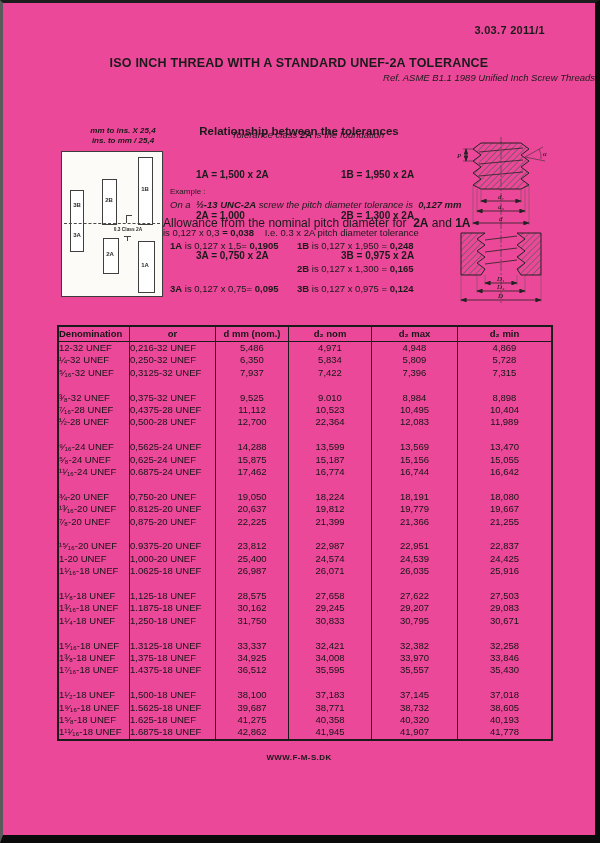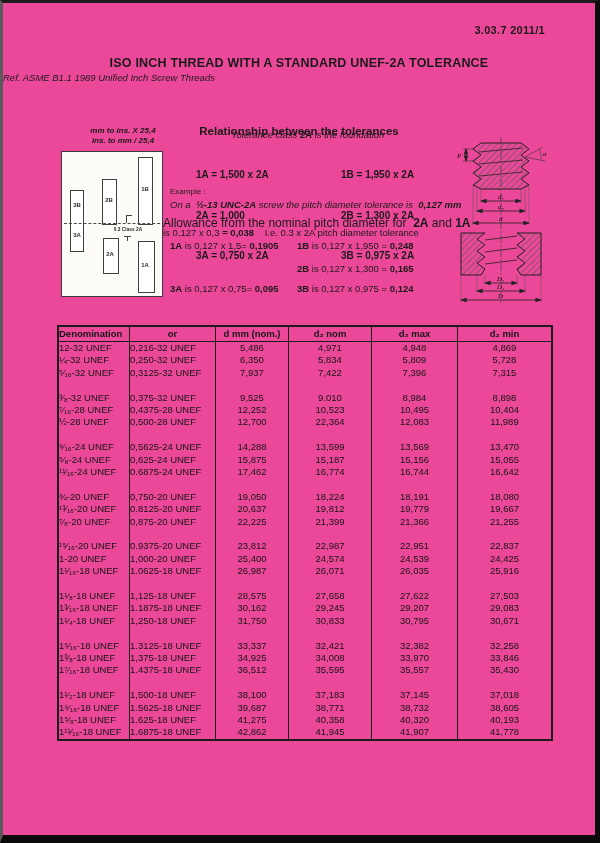--- a/index.html
+++ b/index.html
@@ -6,21 +6,21 @@
   .page{
     position:relative;width:600px;height:843px;margin:0 auto;background:#ec4899;
     box-sizing:border-box;
     border-top:3px solid #1c1c1c;border-left:3px solid #5a5a5a;
     border-right:5px solid #0b0b0b;border-bottom:8px solid #0b0b0b;
     font-family:"Liberation Sans","DejaVu Sans",sans-serif;color:#1a1a1a;overflow:hidden;
   }
   .abs{position:absolute;}
   .doc-number{top:21px;right:50px;font-size:11px;font-weight:bold;letter-spacing:.3px;}
   .main-title{top:53px;left:0;width:100%;text-align:center;font-size:12.5px;font-weight:bold;letter-spacing:.2px;}
-  .ref-subtitle{top:69px;left:0;width:100%;text-align:left;font-size:9.5px;font-style:italic;}
+  .ref-subtitle{top:69px;left:0;width:100%;text-align:right;font-size:9.5px;font-style:italic;}
   .section-title{top:100px;left:0;width:100%;text-align:center;font-size:11.5px;font-weight:bold;margin-top:22px;}
   .conv-note{top:123px;left:70px;width:100px;text-align:center;font-size:8px;font-weight:bold;font-style:italic;line-height:10px;}
 
   
   .tol-box{top:148px;left:58px;width:100px;height:144px;border:1px solid #3a3a3a;background:#fcfbf8;}
   .tol-box .bar{position:absolute;border:1px solid #3f3f3f;background:#ffffff;}
   .bar-3{left:8px;top:38px;width:12px;height:60px;}
   .bar-2b{left:40px;top:27px;width:13px;height:44px;}
   .bar-2a{left:41px;top:86px;width:14px;height:34px;}
   .bar-1b{left:76px;top:5px;width:13px;height:66px;}
@@ -242,21 +242,21 @@
             <td class="c0">³⁄₈-32 UNEF</td>
             <td class="c1">0,375-32 UNEF</td>
             <td class="c2">9,525</td>
             <td class="c3">9.010</td>
             <td class="c4">8,984</td>
             <td class="c5">8,898</td>
           </tr>
           <tr>
             <td class="c0">⁷⁄₁₆-28 UNEF</td>
             <td class="c1">0,4375-28 UNEF</td>
-            <td class="c2">12,252</td>
+            <td class="c2">11,112</td>
             <td class="c3">10,523</td>
             <td class="c4">10,495</td>
             <td class="c5">10,404</td>
           </tr>
           <tr>
             <td class="c0">½-28 UNEF</td>
             <td class="c1">0,500-28 UNEF</td>
             <td class="c2">12,700</td>
             <td class="c3">22,364</td>
             <td class="c4">12,083</td>
@@ -459,14 +459,15 @@
             <td class="c1">1.6875-18 UNEF</td>
             <td class="c2">42,862</td>
             <td class="c3">41,945</td>
             <td class="c4">41,907</td>
             <td class="c5">41,778</td>
           </tr>
         </tbody>
     </table>
   </div>
 
+  <div class="abs footer-url">WWW.F-M-S.DK</div>
 
 </div>
 
 </body></html>

